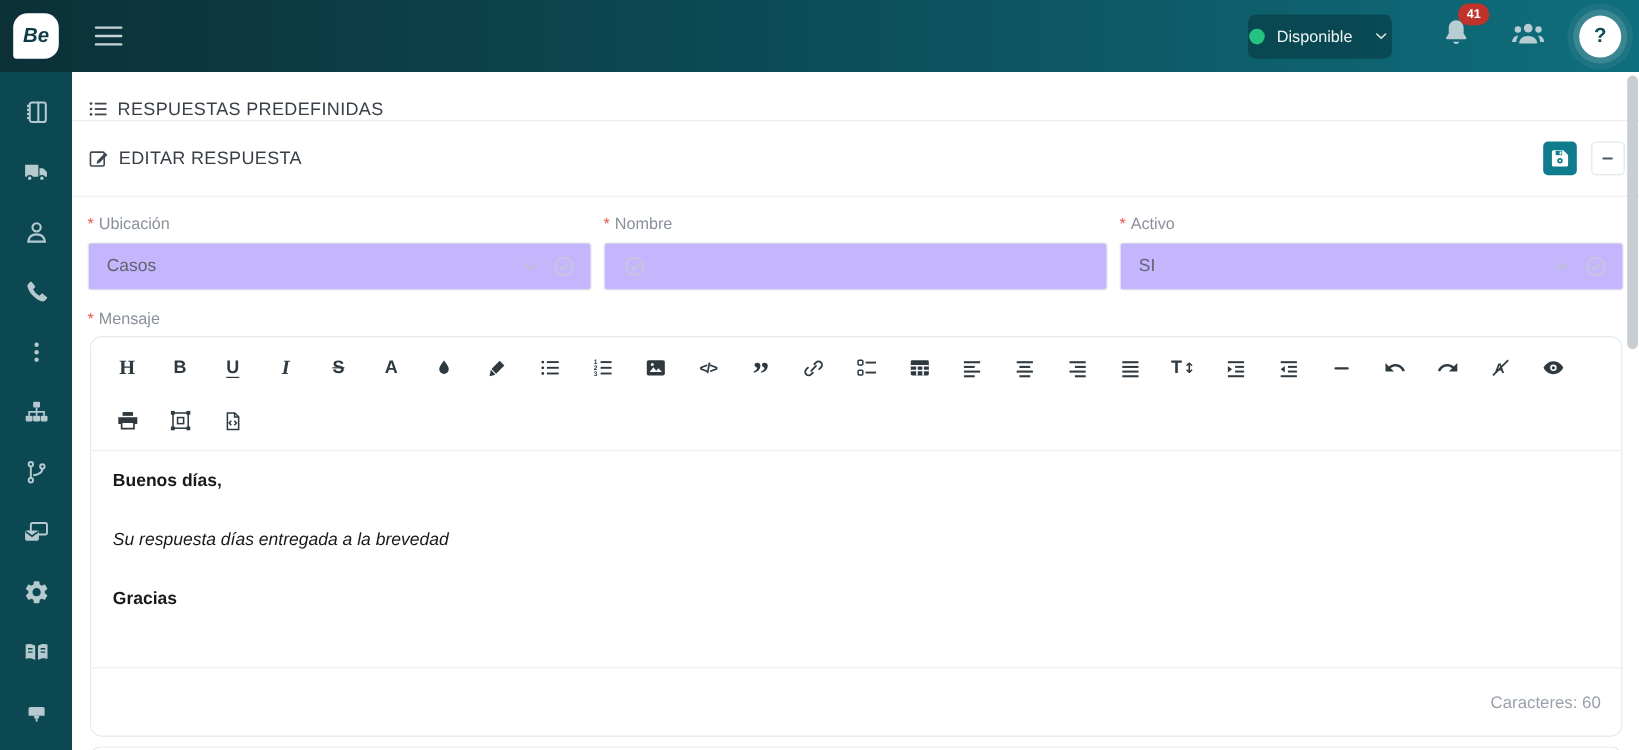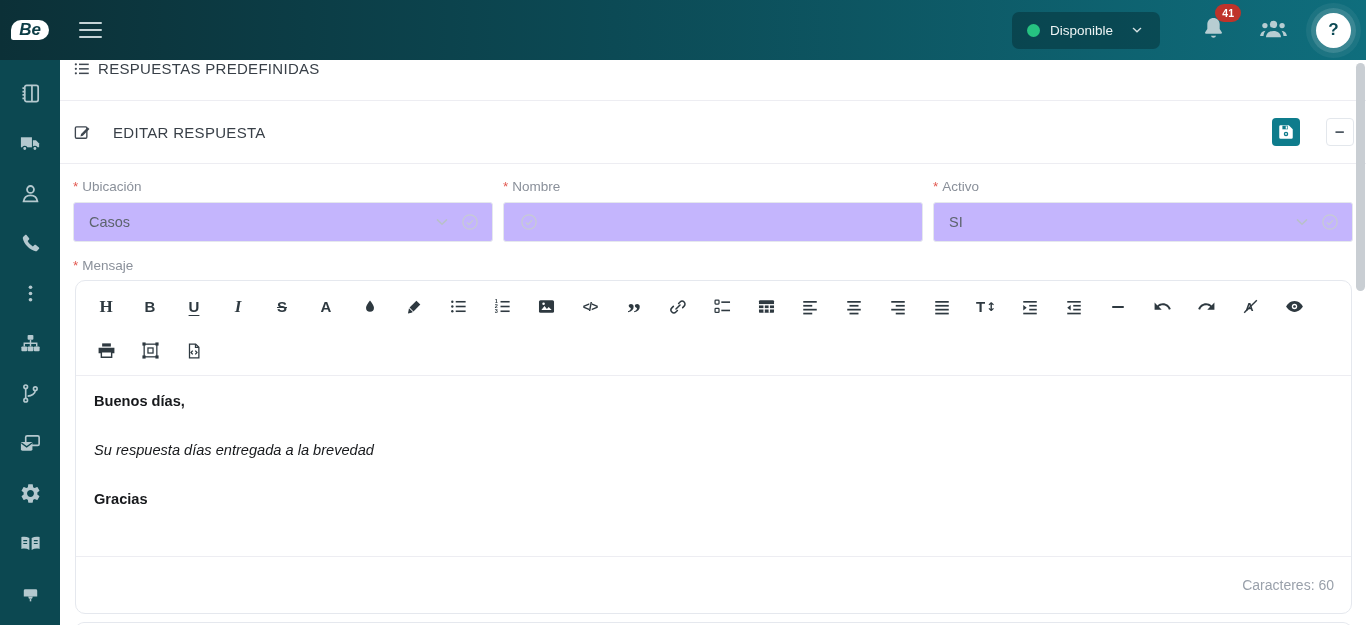--- a/index.html
+++ b/index.html
@@ -3,29 +3,29 @@
 <meta charset="utf-8">
 <style>
   * { margin:0; padding:0; box-sizing:border-box; }
   html,body { width:1366px; height:625px; overflow:hidden; background:#fff;
               font-family:"Liberation Sans", sans-serif; }
 
   
   .topbar { position:absolute; top:0; left:0; right:0; height:60px;
             background:linear-gradient(90deg,#0c3037 0%,#0c4a55 45%,#0f6e7d 100%);
             display:flex; align-items:center; z-index:5; }
-  .logo { width:38px; height:20px; margin-left:11px; background:#fff;
+  .logo { width:38px; height:38px; margin-left:11px; background:#fff;
           border-radius:12px 12px 12px 3px; display:flex; align-items:center;
           justify-content:center; font-style:italic; font-weight:bold;
           font-size:17px; color:#0d3d46;text-align:center; }
   .burger { margin-left:30px; display:flex; flex-direction:column; gap:4.5px; cursor:pointer; }
   .burger i { display:block; width:23px; height:2.4px; background:#c6d4d7; border-radius:2px; }
   .tb-spacer { flex:1; }
   .chip { height:37px; background:rgba(3,32,38,.38); border-radius:7px;
-          display:flex; align-items:center; padding:0 15px; cursor:pointer; }
+          display:flex; align-items:center; padding:0 1px; cursor:pointer; }
   .chip .dot { width:13px; height:13px; border-radius:50%; background:#26c281; margin-right:10px; }
   .chip .lbl { color:#eef5f5; font-size:13.5px; }
   .chip svg { margin-left:16px; }
   .bellwrap { position:relative; margin-left:40px; cursor:pointer; }
   .badge { position:absolute; top:-11px; right:-14px; background:#bf332a; color:#fff;
            font-size:10.5px; font-weight:bold; padding:3px 7px; border-radius:10px; }
   .people { margin-left:32px; cursor:pointer; }
   .help { margin:0 15px 0 28px; width:35px; height:35px; border-radius:50%;
           background:#fff; color:#0c4a55; font-weight:800; font-size:17px;
           display:flex; align-items:center; justify-content:center; cursor:pointer;
@@ -36,26 +36,26 @@
              display:flex; flex-direction:column; align-items:center;
              padding-top:22px; gap:27px; z-index:4; }
   .sidebar .sicon { width:23px; height:23px; color:#b5c9cf; cursor:pointer; display:flex; }
   .sidebar svg { width:23px; height:23px; }
 
   
   .main { position:absolute; top:60px; left:60px; right:0; bottom:0; background:#fff; }
   .scroll-thumb { position:absolute; top:3px; right:1px; width:9px; height:228px;
                   background:#c9ced3; border-radius:5px; cursor:pointer; }
 
-  .page-header { height:41px; display:flex; align-items:flex-start; gap:7px;
+  .page-header { height:41px; display:flex; align-items:flex-end; gap:7px;
                  padding-left:13px; border-bottom:1px solid #ededf2; }
   .page-header .ttl, .panel-header .ttl { font-size:15px; color:#383f47; letter-spacing:.3px; }
   .hicon { color:#3f4750; display:flex; }
 
-  .panel-header { height:63px; display:flex; align-items:center; gap:21px;
+  .panel-header { height:63px; display:flex; align-items:center; gap:7px;
                   padding:0 12px 0 13px; border-bottom:1px solid #ededf2; }
   .ph-spacer { flex:1; }
   .btn-save { width:28px; height:28px; background:#0e7c8c; border:none; border-radius:4px;
               display:flex; align-items:center; justify-content:center; cursor:pointer; margin-right:5px; }
   .btn-min { width:28px; height:28px; background:#fff; border:1px solid #e3e7ec; border-radius:4px;
              display:flex; align-items:center; justify-content:center; cursor:pointer; }
 
   .form-row { display:grid; grid-template-columns:1fr 1fr 1fr; gap:10px; margin:15px 13px 0; }
   .flabel { font-size:13.5px; color:#8a909a; margin-bottom:8px; }
   .req { color:#e25950; margin-right:4px; }

